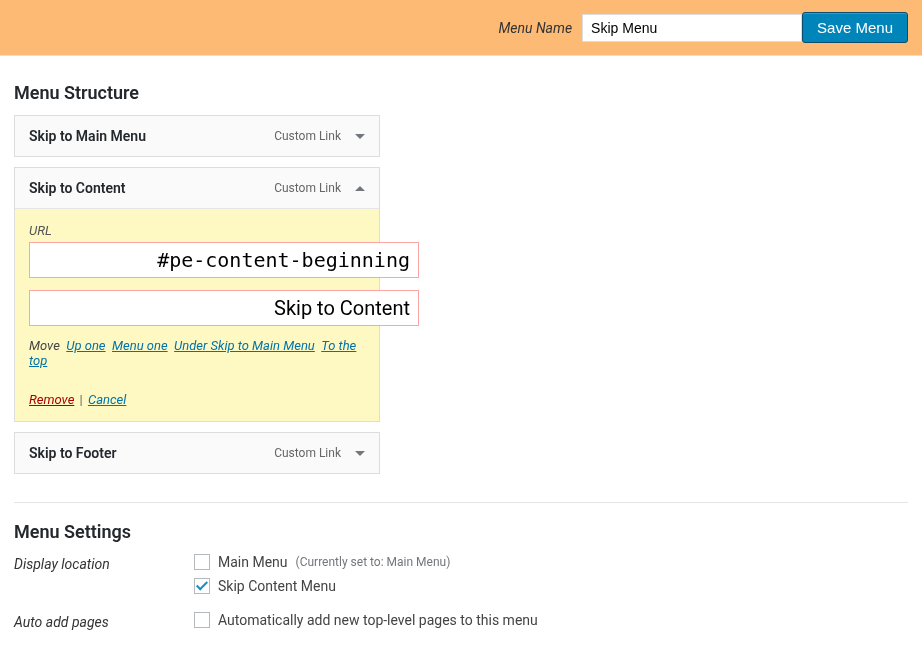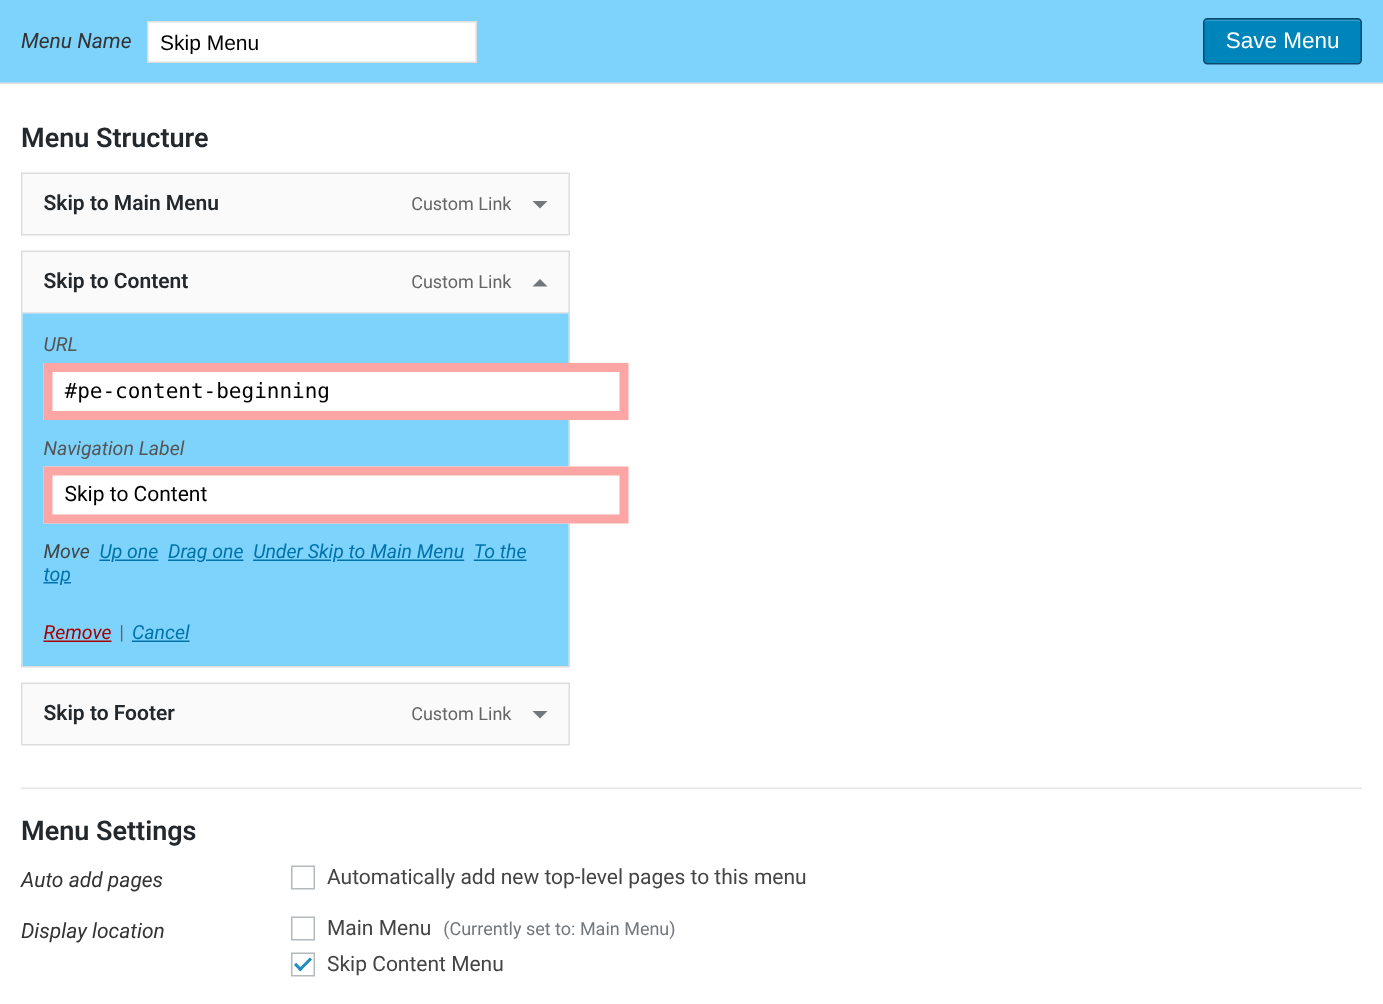--- a/index.html
+++ b/index.html
@@ -4,26 +4,26 @@
 <style>
   * { box-sizing: border-box; margin: 0; padding: 0; }
   body {
     font-family: -apple-system, BlinkMacSystemFont, "Segoe UI", Roboto, "Helvetica Neue", Arial, sans-serif;
     font-size: 13px;
     color: #23282d;
     background: #fff;
     width: 922px;
   }
   .menu-header {
-    background: #7dd3fc;
+    background: #fdba74;
     border-bottom: 1px solid #e1e1e1;
     padding: 12px 14px;
     display: flex;
     align-items: center;
-    justify-content: space-between;
+    justify-content: flex-end;
   }
   .menu-header-left {
     display: flex;
     align-items: center;
     gap: 10px;
   }
   .menu-name-label {
     font-style: italic;
     color: #333;
     font-size: 14px;
@@ -90,38 +90,39 @@
     text-align: center;
   }
   .toggle-arrow {
     width: 0; height: 0;
     border-left: 5px solid transparent;
     border-right: 5px solid transparent;
   }
   .toggle-arrow.down { border-top: 5px solid #72777c; }
   .toggle-arrow.up { border-bottom: 5px solid #72777c; }
   .menu-item-settings {
-    background: #7dd3fc;
+    background: #fef9c3;
     border-top: 1px solid #e5e5e5;
     padding: 14px;
   }
   .field-label {
     font-style: italic;
     font-size: 13px;
     color: #555;
     display: block;
     margin-bottom: 4px;
   }
   .field-input {
     width: 390px;
-    border: 6px solid #fca5a5;
+    border: 1px solid #fca5a5;
     font-family: Menlo, Monaco, monospace;
-    font-size: 14px;
+    font-size: 20px;
     padding: 5px 8px;
     margin-bottom: 12px;
+    text-align: right;
   }
   .field-input.text {
     font-family: inherit;
   }
   .move-line {
     font-size: 13px;
     margin-bottom: 24px;
   }
   .move-line span.label {
     font-style: italic;
@@ -216,26 +217,25 @@
     <div class="menu-item-handle">
       <span class="menu-item-title">Skip to Content</span>
       <div class="menu-item-type-wrap">
         <span class="menu-item-type">Custom Link</span>
         <span class="toggle-arrow up"></span>
       </div>
     </div>
     <div class="menu-item-settings">
       <label class="field-label">URL</label>
       <input class="field-input" type="text" value="#pe-content-beginning" style="">
-      <label class="field-label">Navigation Label</label>
       <input class="field-input text" type="text" value="Skip to Content" style="">
       <div class="move-line">
         <span class="label">Move</span>
         &nbsp;<a href="#">Up one</a>
-        &nbsp;<a href="#">Drag one</a>
+        &nbsp;<a href="#">Menu one</a>
         &nbsp;<a href="#">Under Skip to Main Menu</a>
         &nbsp;<a href="#">To the top</a>
       </div>
       <div class="action-line">
         <a href="#" class="remove">Remove</a><span class="sep"> | </span><a href="#">Cancel</a>
       </div>
     </div>
   </div>
 
   <div class="menu-item">
@@ -243,40 +243,40 @@
       <span class="menu-item-title">Skip to Footer</span>
       <div class="menu-item-type-wrap">
         <span class="menu-item-type">Custom Link</span>
         <span class="toggle-arrow down"></span>
       </div>
     </div>
   </div>
 
   <div class="settings-section">
     <h3 class="section-title">Menu Settings</h3>
-
-    <div class="settings-row">
-      <div class="settings-row-label">Auto add pages</div>
-      <div class="settings-row-controls">
-        <label class="checkbox-line">
-          <input type="checkbox" style="">
-          <span>Automatically add new top-level pages to this menu</span>
-        </label>
-      </div>
-    </div>
 
     <div class="settings-row">
       <div class="settings-row-label">Display location</div>
       <div class="settings-row-controls">
         <label class="checkbox-line">
           <input type="checkbox" style="">
           <span>Main Menu</span>
           <span class="hint">(Currently set to: Main Menu)</span>
         </label>
         <label class="checkbox-line">
           <input type="checkbox" checked="" style="">
           <span>Skip Content Menu</span>
         </label>
       </div>
     </div>
+
+    <div class="settings-row">
+      <div class="settings-row-label">Auto add pages</div>
+      <div class="settings-row-controls">
+        <label class="checkbox-line">
+          <input type="checkbox" style="">
+          <span>Automatically add new top-level pages to this menu</span>
+        </label>
+      </div>
+    </div>
   </div>
 
 </div>
 
 </body></html>

